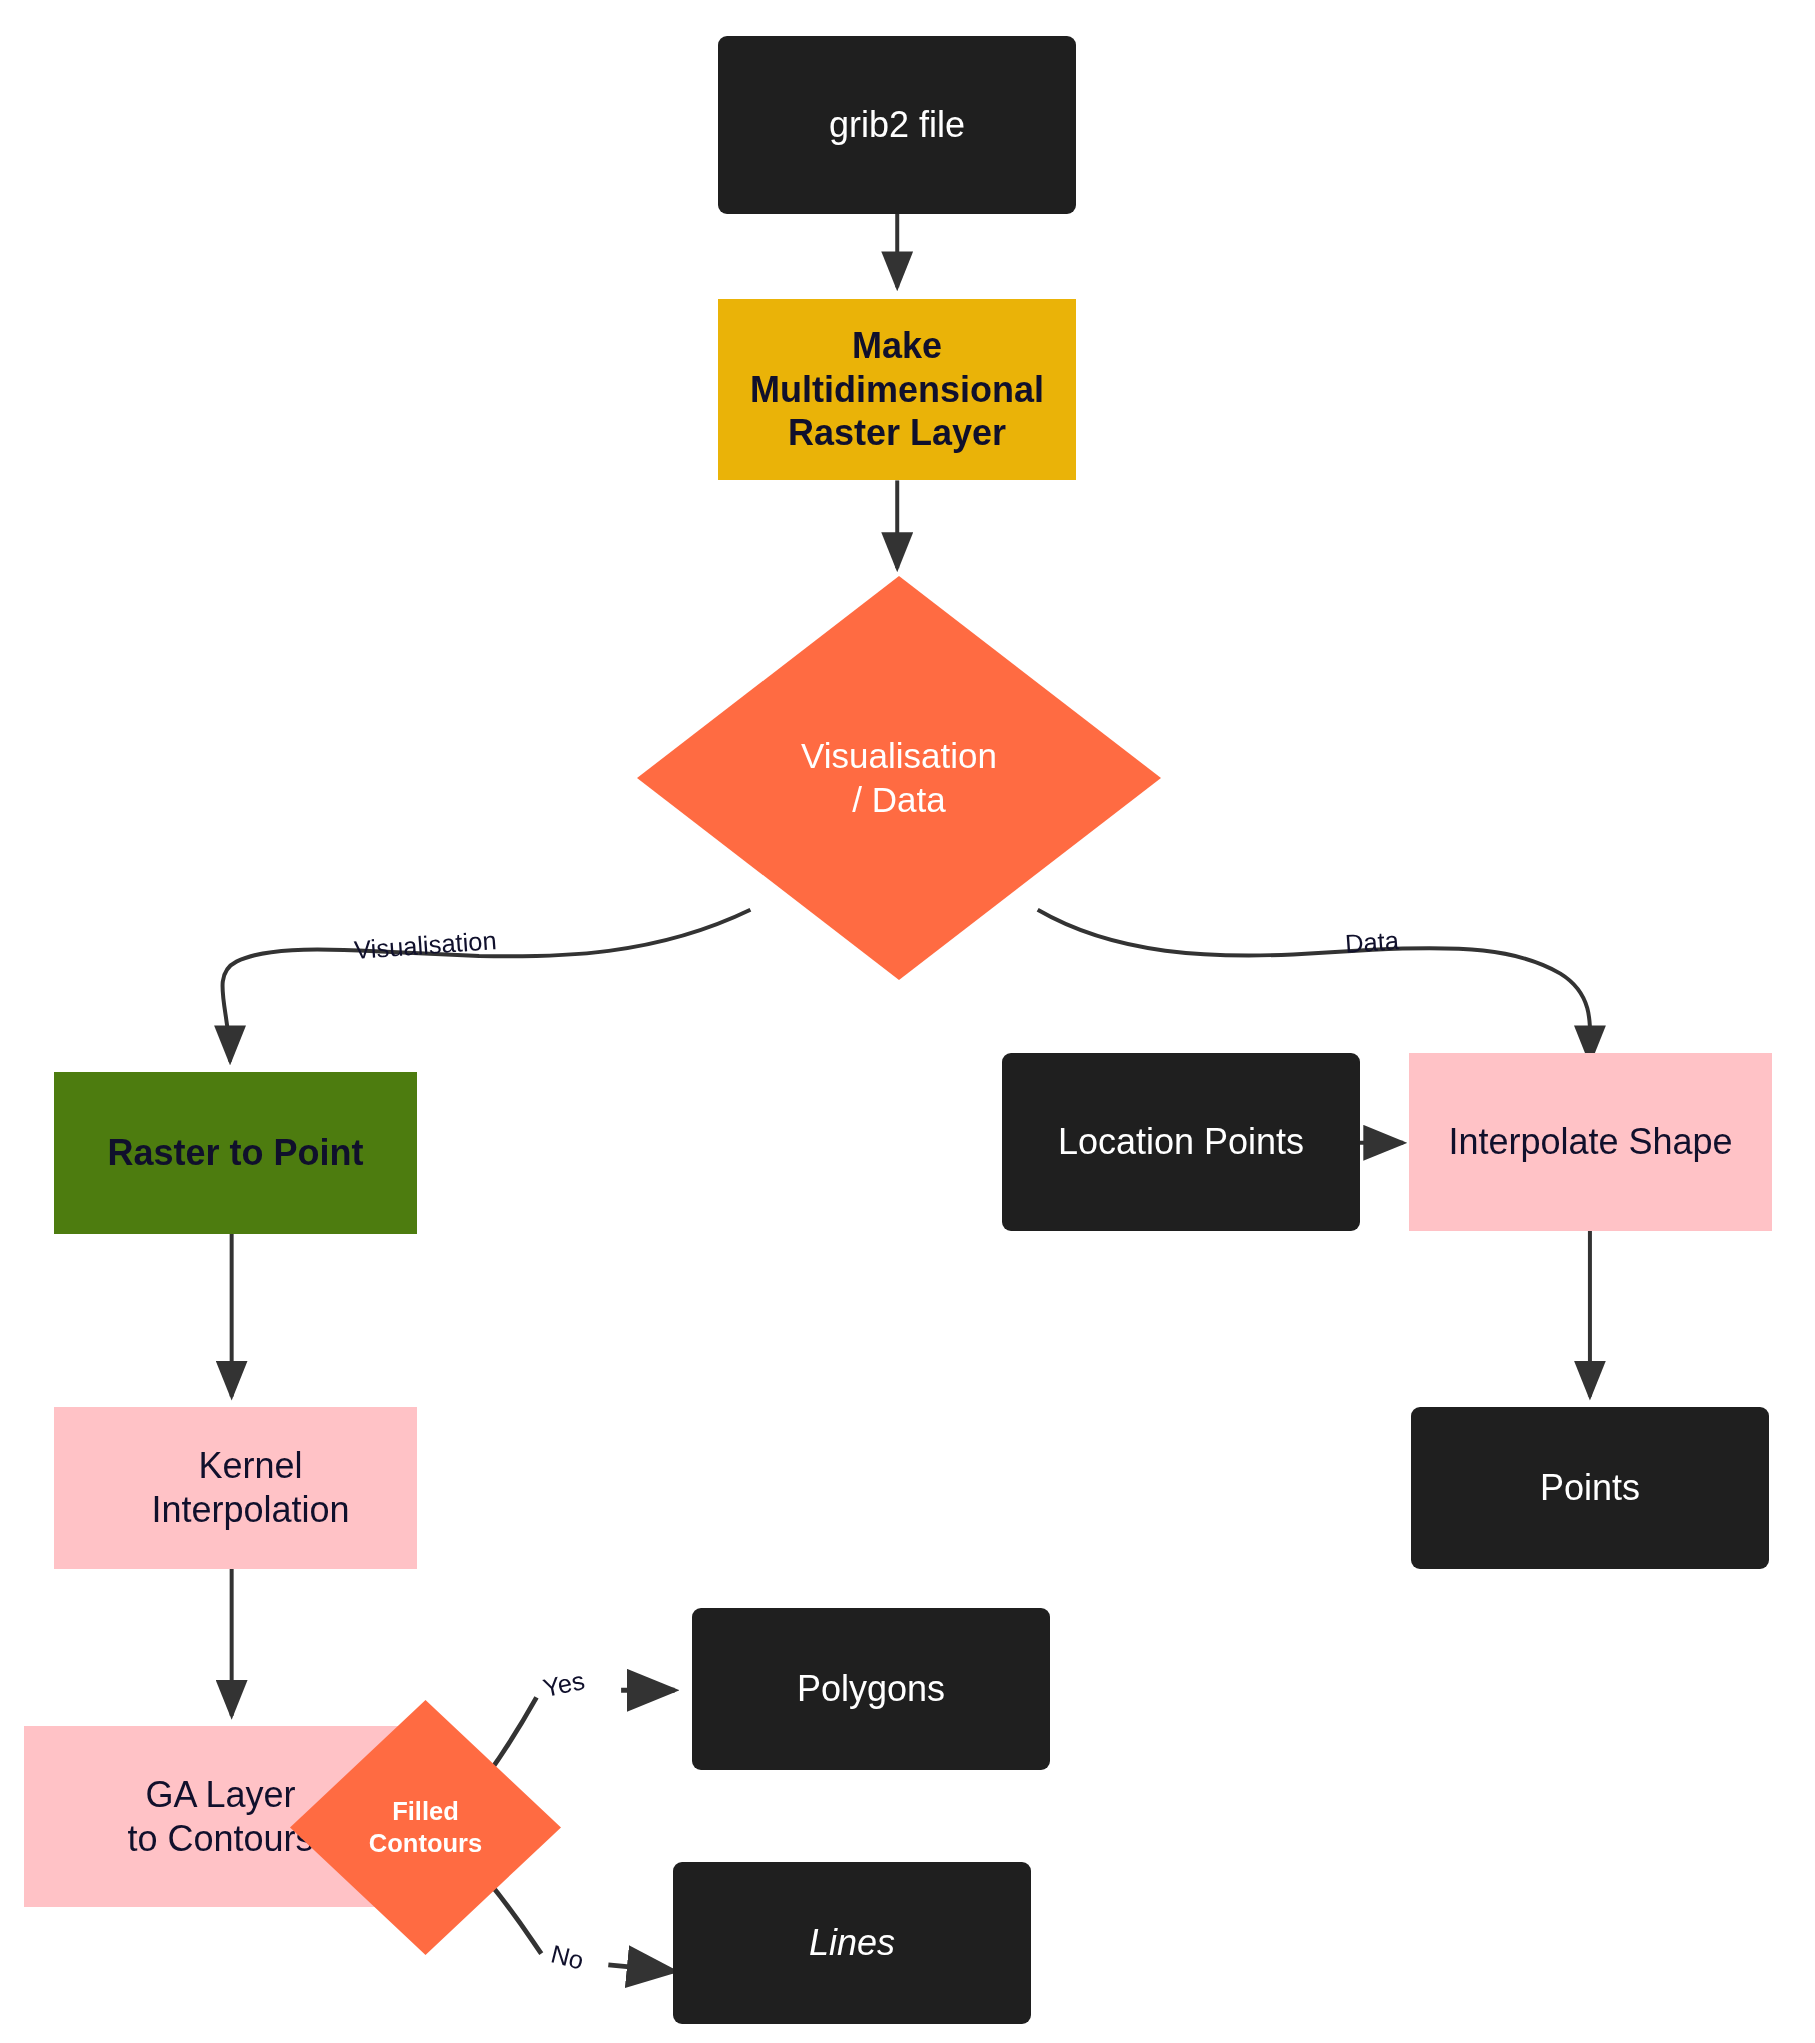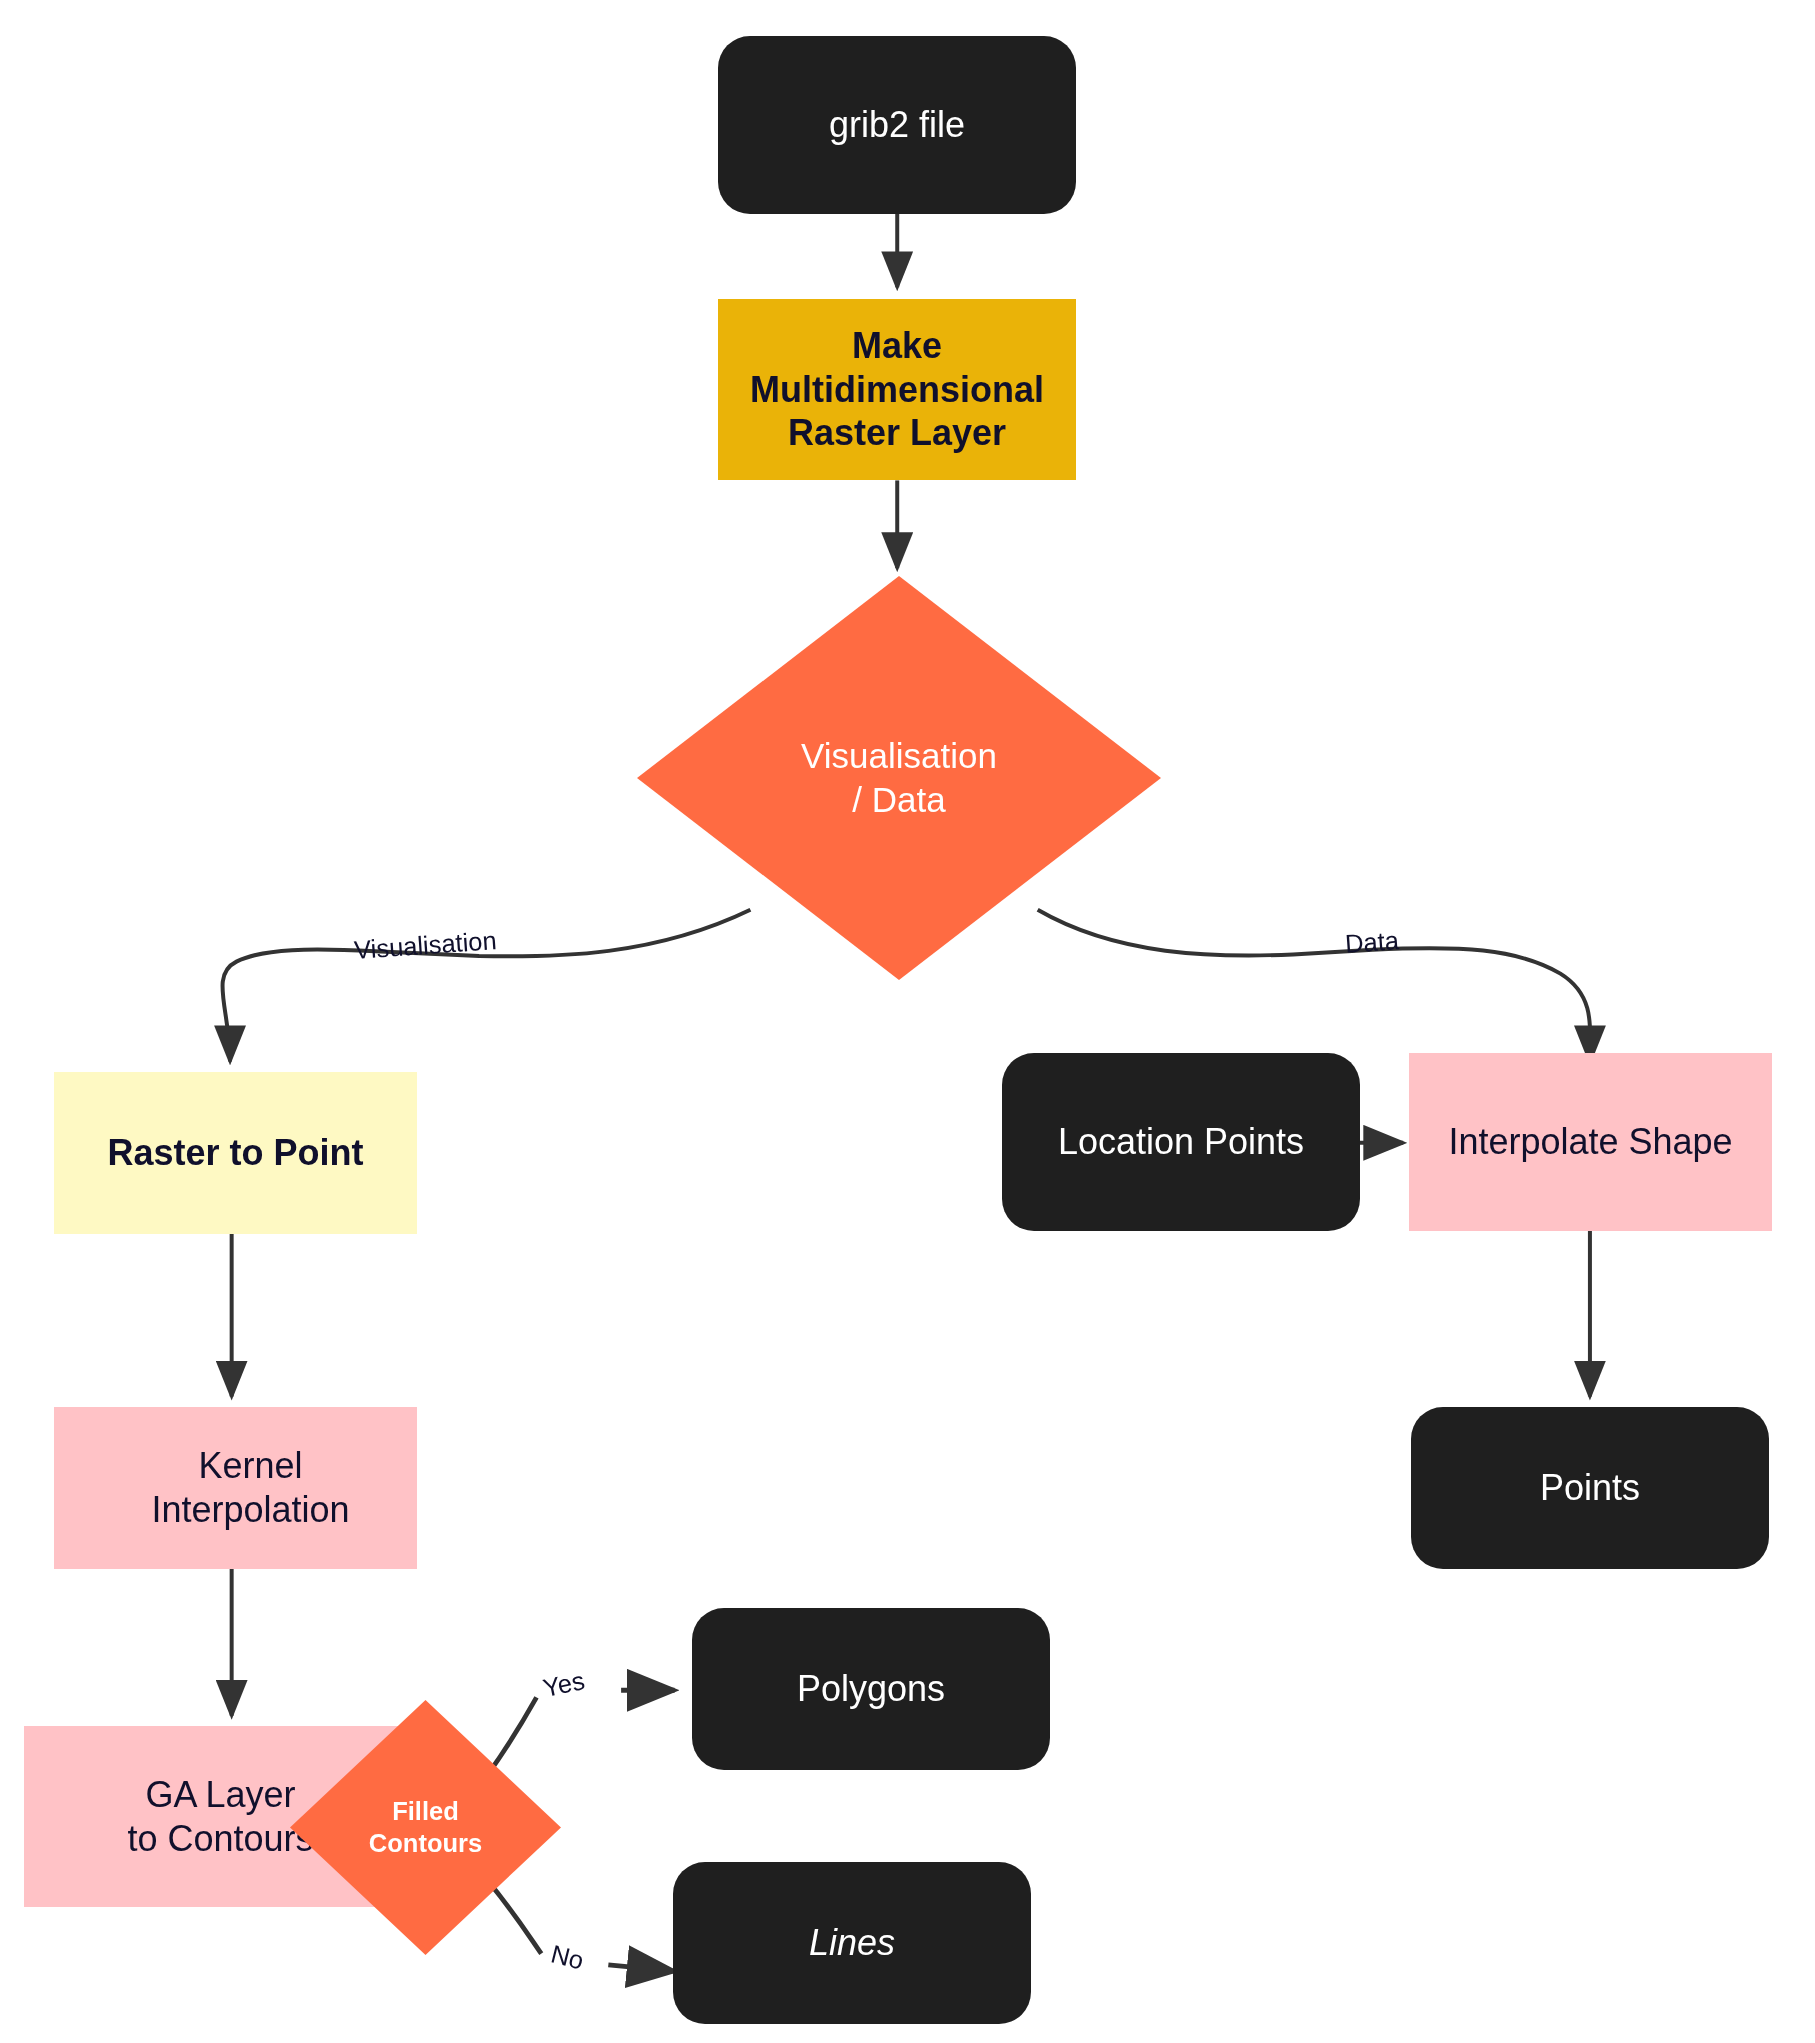--- a/index.html
+++ b/index.html
@@ -34,31 +34,31 @@
     justify-content: center;
     text-align: center;
     box-sizing: border-box;
     z-index: 2;
     line-height: 1.22;
     white-space: pre-line;
   }
   .node-terminal {
     background: #1f1f1f;
     color: #ffffff;
-    border-radius: 32px;
+    border-radius: 9px;
     font-size: 36px;
   }
   .node-process-yellow {
     background: #eab308;
     color: #10102c;
     font-size: 36px;
     font-weight: bold;
   }
   .node-process-pink {
-    background: #fef9c3;
+    background: #4d7c0f;
     color: #10102c;
     font-size: 36px;
     font-weight: bold;
   }
   .node-pink-plain {
     background: #ffc2c6;
     color: #10102c;
     font-size: 36px;
     font-weight: normal;
   }

